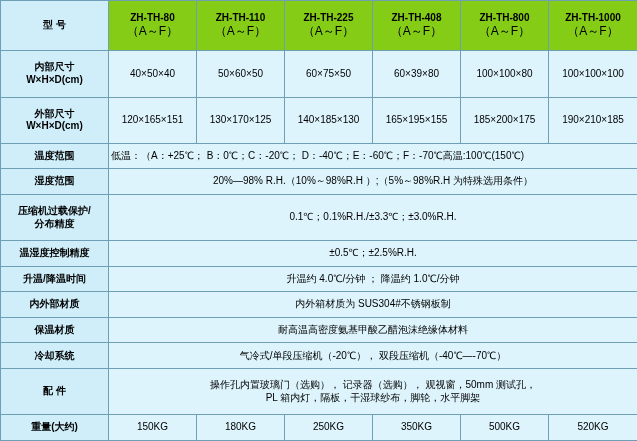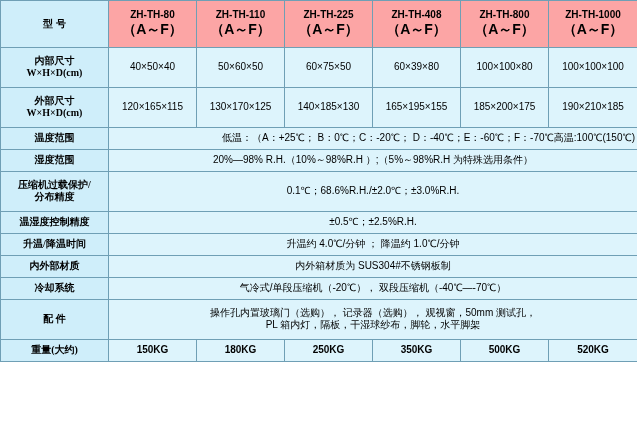--- a/index.html
+++ b/index.html
@@ -9,40 +9,39 @@
   }
   body {
     width: 637px;
     height: 441px;
     font-family: "Liberation Sans", sans-serif;
     overflow: hidden;
   }
   table.spec {
     border-collapse: collapse;
     width: 637px;
-    height: 362px;
+    height: 441px;
     table-layout: fixed;
-    background: #fca5a5;
+    background: #84cc16;
   }
   table.spec td {
     border: 1px solid #6f9fb5;
     text-align: center;
     vertical-align: middle;
     font-size: 10px;
     line-height: 1.25;
     color: #000000;
     padding: 1px 2px;
     word-break: break-all;
   }
   td.label {
     background: #cfeefa;
     font-weight: bold;
     font-size: 10.5px;
     width: 108px;
-    font-family: Liberation Serif, serif;
   }
   td.head {
     background: #cfeefa;
     font-weight: bold;
     font-size: 11px;
   }
   td.model {
     font-weight: bold;
     font-size: 11.5px;
   }
@@ -50,27 +49,27 @@
     background: #ddf4fc;
     font-size: 10.5px;
   }
   td.wide {
     background: #ddf4fc;
     font-size: 10.5px;
     text-align: center;
   }
   td.weight {
     background: #ddf4fc;
-    font-weight: bold;
+    font-weight: normal;
     font-size: 11px;
   }
   .sub {
     display: block;
-    font-size: 14px;
-    font-weight: bold;
+    font-size: 12px;
+    font-weight: normal;
   }
   .two-line {
     display: block;
   }
 </style>
 </head>
 <body>
 
 <table class="spec">
   <colgroup>
@@ -123,61 +122,65 @@
       <td class="value">60×39×80</td>
       <td class="value">100×100×80</td>
       <td class="value">100×100×100</td>
     </tr>
 
     <tr>
       <td class="label">
         <span class="two-line">外部尺寸</span>
         <span class="two-line">W×H×D(cm)</span>
       </td>
-      <td class="value">120×165×115</td>
+      <td class="value">120×165×151</td>
       <td class="value">130×170×125</td>
       <td class="value">140×185×130</td>
       <td class="value">165×195×155</td>
       <td class="value">185×200×175</td>
       <td class="value">190×210×185</td>
     </tr>
 
     <tr>
       <td class="label">温度范围</td>
-      <td class="wide" colspan="6" style="text-align:right; ">低温：（A：+25℃； B：0℃；C：-20℃； D：-40℃；E：-60℃；F：-70℃高温:100℃(150℃)</td>
+      <td class="wide" colspan="6" style="text-align:left; ">低温：（A：+25℃； B：0℃；C：-20℃； D：-40℃；E：-60℃；F：-70℃高温:100℃(150℃)</td>
     </tr>
 
     <tr>
       <td class="label">湿度范围</td>
       <td class="wide" colspan="6">20%—98% R.H.（10%～98%R.H ）;（5%～98%R.H 为特殊选用条件）</td>
     </tr>
 
     <tr>
       <td class="label">
         <span class="two-line">压缩机过载保护/</span>
         <span class="two-line">分布精度</span>
       </td>
-      <td class="wide" colspan="6">0.1℃；68.6%R.H./±2.0℃；±3.0%R.H.</td>
+      <td class="wide" colspan="6">0.1℃；0.1%R.H./±3.3℃；±3.0%R.H.</td>
     </tr>
 
     <tr>
       <td class="label">温湿度控制精度</td>
       <td class="wide" colspan="6">±0.5℃；±2.5%R.H.</td>
     </tr>
 
     <tr>
       <td class="label">升温/降温时间</td>
       <td class="wide" colspan="6">升温约 4.0℃/分钟 ； 降温约 1.0℃/分钟</td>
     </tr>
 
     <tr>
       <td class="label">内外部材质</td>
       <td class="wide" colspan="6">内外箱材质为 SUS304#不锈钢板制</td>
     </tr>
 
+    <tr>
+      <td class="label">保温材质</td>
+      <td class="wide" colspan="6">耐高温高密度氨基甲酸乙醋泡沫绝缘体材料</td>
+    </tr>
 
     <tr>
       <td class="label">冷却系统</td>
       <td class="wide" colspan="6">气冷式/单段压缩机（-20℃）， 双段压缩机（-40℃—-70℃）</td>
     </tr>
 
 
     <tr>
       <td class="label">配 件</td>
       <td class="wide" colspan="6">

